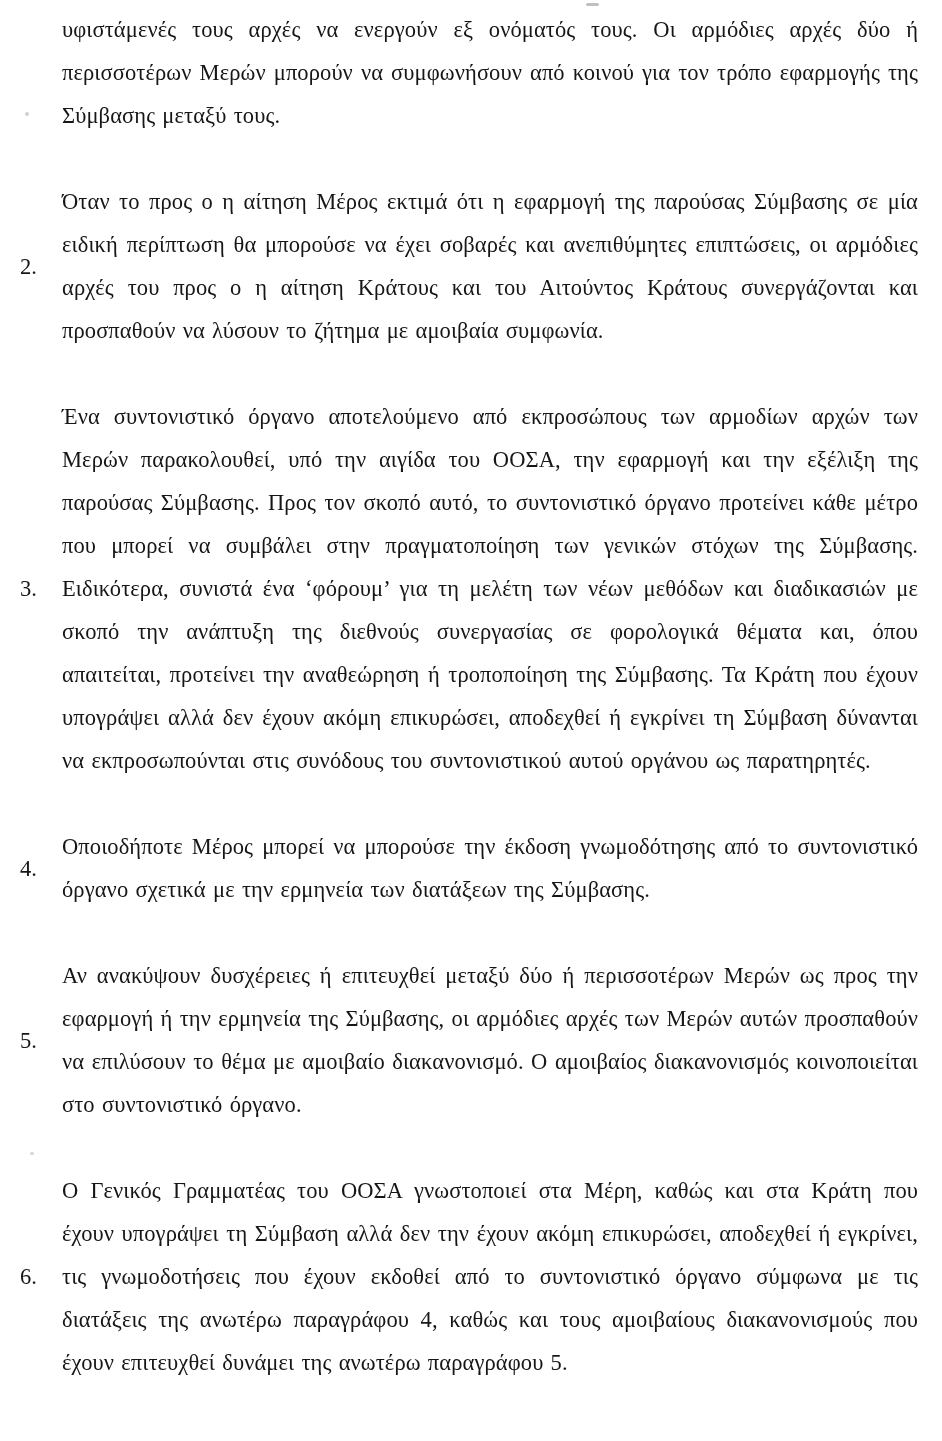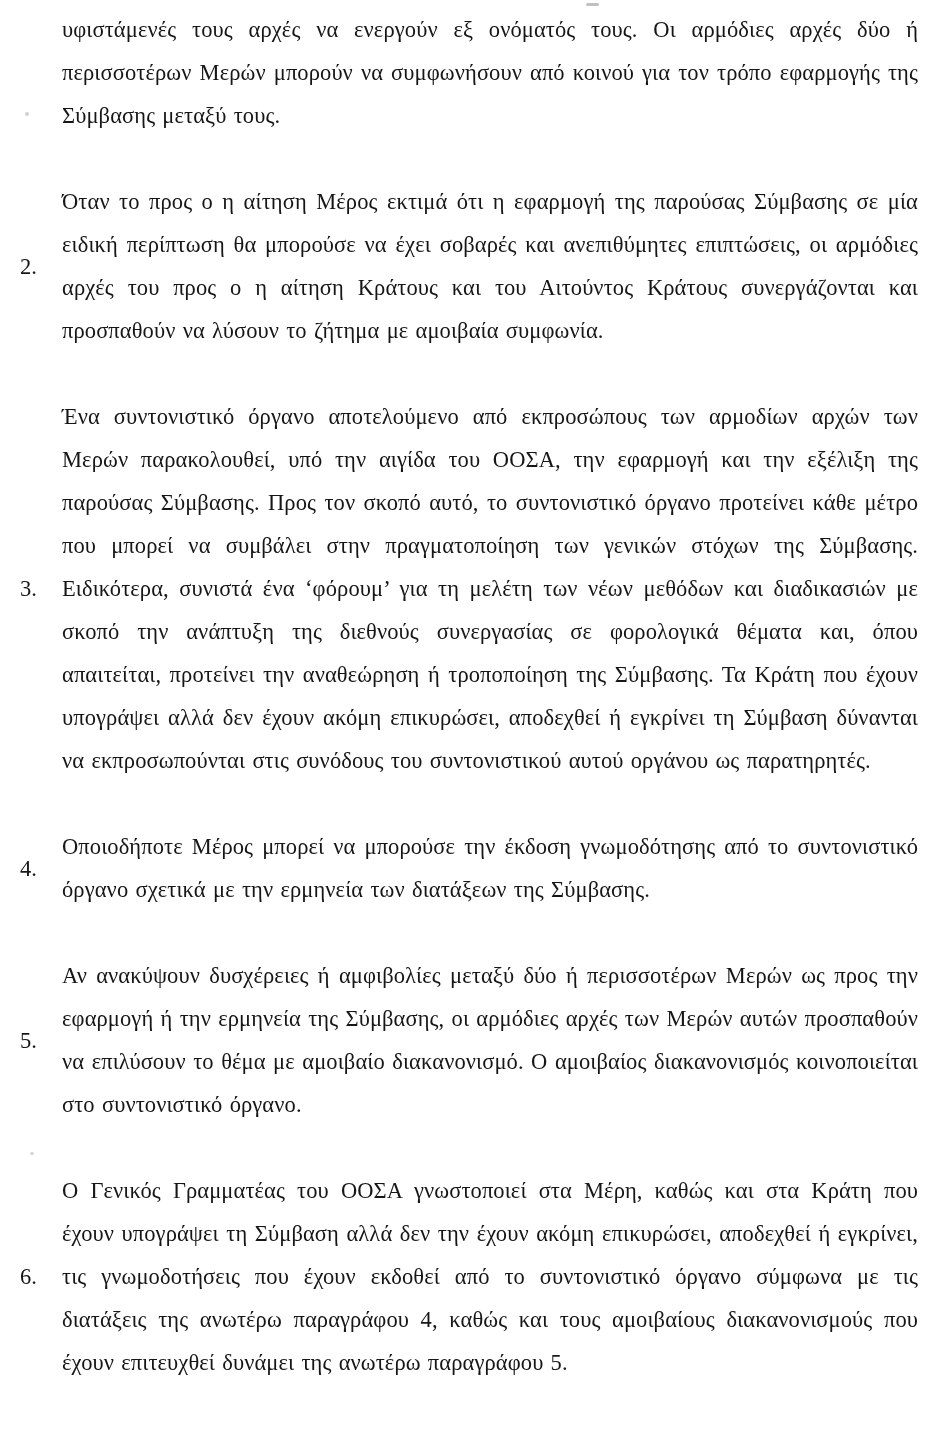--- a/index.html
+++ b/index.html
@@ -85,21 +85,21 @@
       <p class="para-body">Ένα συντονιστικό όργανο αποτελούμενο από εκπροσώπους των αρμοδίων αρχών των Μερών παρακολουθεί, υπό την αιγίδα του ΟΟΣΑ, την εφαρμογή και την εξέλιξη της παρούσας Σύμβασης. Προς τον σκοπό αυτό, το συντονιστικό όργανο προτείνει κάθε μέτρο που μπορεί να συμβάλει στην πραγματοποίηση των γενικών στόχων της Σύμβασης. Ειδικότερα, συνιστά ένα ‘φόρουμ’ για τη μελέτη των νέων μεθόδων και διαδικασιών με σκοπό την ανάπτυξη της διεθνούς συνεργασίας σε φορολογικά θέματα και, όπου απαιτείται, προτείνει την αναθεώρηση ή τροποποίηση της Σύμβασης. Τα Κράτη που έχουν υπογράψει αλλά δεν έχουν ακόμη επικυρώσει, αποδεχθεί ή εγκρίνει τη Σύμβαση δύνανται να εκπροσωπούνται στις συνόδους του συντονιστικού αυτού οργάνου ως παρατηρητές.</p>
     </section>
 
     <section class="para">
       <span class="para-num">4.</span>
       <p class="para-body">Οποιοδήποτε Μέρος μπορεί να μπορούσε την έκδοση γνωμοδότησης από το συντονιστικό όργανο σχετικά με την ερμηνεία των διατάξεων της Σύμβασης.</p>
     </section>
 
     <section class="para">
       <span class="para-num">5.</span>
-      <p class="para-body">Αν ανακύψουν δυσχέρειες ή αμφιβολίες μεταξύ δύο ή περισσοτέρων Μερών ως προς την εφαρμογή ή την ερμηνεία της Σύμβασης, οι αρμόδιες αρχές των Μερών αυτών προσπαθούν να επιλύσουν το θέμα με αμοιβαίο διακανονισμό. Ο αμοιβαίος διακανονισμός κοινοποιείται στο συντονιστικό όργανο.</p>
+      <p class="para-body">Αν ανακύψουν δυσχέρειες ή επιτευχθεί μεταξύ δύο ή περισσοτέρων Μερών ως προς την εφαρμογή ή την ερμηνεία της Σύμβασης, οι αρμόδιες αρχές των Μερών αυτών προσπαθούν να επιλύσουν το θέμα με αμοιβαίο διακανονισμό. Ο αμοιβαίος διακανονισμός κοινοποιείται στο συντονιστικό όργανο.</p>
     </section>
 
     <section class="para">
       <span class="para-num">6.</span>
       <p class="para-body">Ο Γενικός Γραμματέας του ΟΟΣΑ γνωστοποιεί στα Μέρη, καθώς και στα Κράτη που έχουν υπογράψει τη Σύμβαση αλλά δεν την έχουν ακόμη επικυρώσει, αποδεχθεί ή εγκρίνει, τις γνωμοδοτήσεις που έχουν εκδοθεί από το συντονιστικό όργανο σύμφωνα με τις διατάξεις της ανωτέρω παραγράφου 4, καθώς και τους αμοιβαίους διακανονισμούς που έχουν επιτευχθεί δυνάμει της ανωτέρω παραγράφου 5.</p>
     </section>
 
   </main>
 </div>
 

